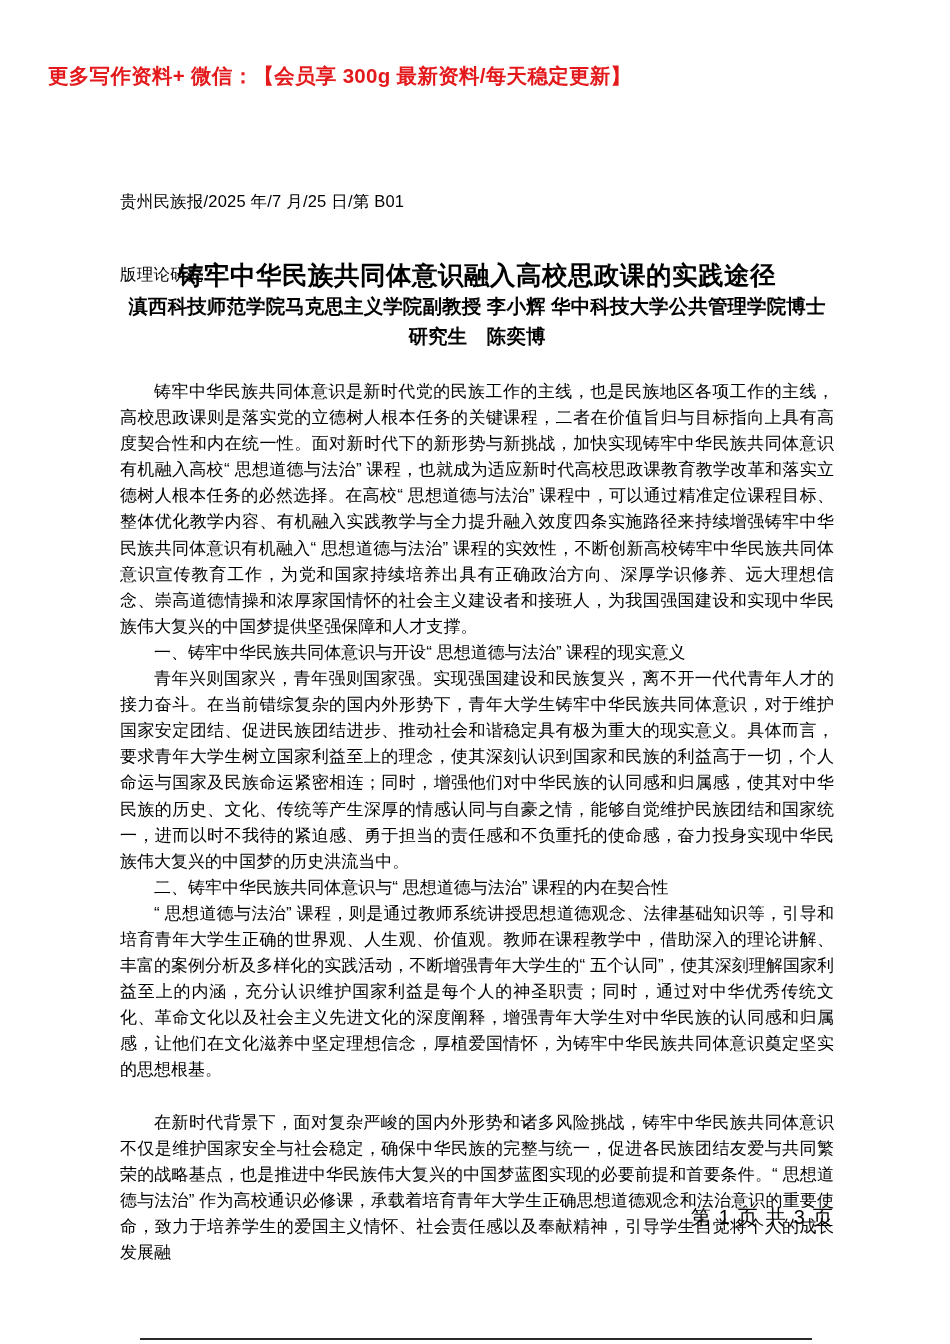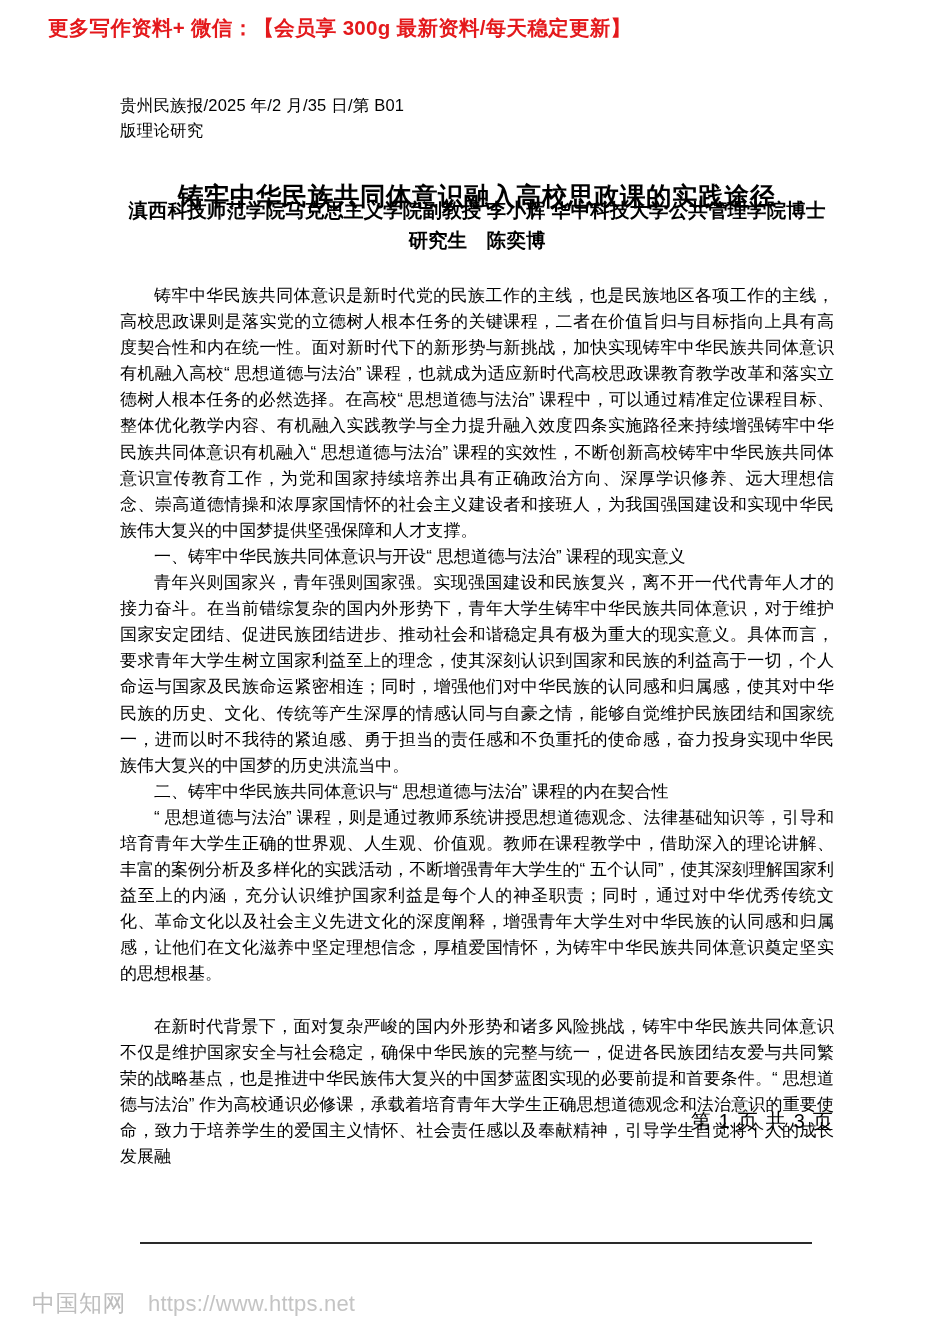--- a/index.html
+++ b/index.html
@@ -1,15 +1,15 @@
 <!DOCTYPE html>
 <html><head>
 <meta charset="utf-8">
 <style>
-  * { box-sizing: border-box; }
+  * { box-sizing: border-box; margin-top: 48px; }
   html, body {
     margin: 0;
     padding: 0;
     background: #ffffff;
   }
   body {
     width: 950px;
     height: 1344px;
     position: relative;
     font-family: "Liberation Sans", "DejaVu Sans", sans-serif;
@@ -135,21 +135,21 @@
   }
 </style>
 </head>
 <body>
 
 <div class="promo-banner">更多写作资料+ 微信：【会员享 300g 最新资料/每天稳定更新】</div>
 
 <div class="doc">
 
   <div class="source-line">
-    <span>贵州民族报/2025 年/2 月/35 日/第 B01</span>
+    <span>贵州民族报/2025 年/7 月/25 日/第 B01</span>
     <span class="l2">版理论研究</span>
   </div>
 
   <h1 class="doc-title">铸牢中华民族共同体意识融入高校思政课的实践途径</h1>
 
   <div class="doc-authors">滇西科技师范学院马克思主义学院副教授 李小辉 华中科技大学公共管理学院博士研究生　陈奕博</div>
 
   <div class="body-block">
     <p>铸牢中华民族共同体意识是新时代党的民族工作的主线，也是民族地区各项工作的主线，高校思政课则是落实党的立德树人根本任务的关键课程，二者在价值旨归与目标指向上具有高度契合性和内在统一性。面对新时代下的新形势与新挑战，加快实现铸牢中华民族共同体意识有机融入高校“ 思想道德与法治” 课程，也就成为适应新时代高校思政课教育教学改革和落实立德树人根本任务的必然选择。在高校“ 思想道德与法治” 课程中，可以通过精准定位课程目标、整体优化教学内容、有机融入实践教学与全力提升融入效度四条实施路径来持续增强铸牢中华民族共同体意识有机融入“ 思想道德与法治” 课程的实效性，不断创新高校铸牢中华民族共同体意识宣传教育工作，为党和国家持续培养出具有正确政治方向、深厚学识修养、远大理想信念、崇高道德情操和浓厚家国情怀的社会主义建设者和接班人，为我国强国建设和实现中华民族伟大复兴的中国梦提供坚强保障和人才支撑。</p>
     <p>一、铸牢中华民族共同体意识与开设“ 思想道德与法治” 课程的现实意义</p>

